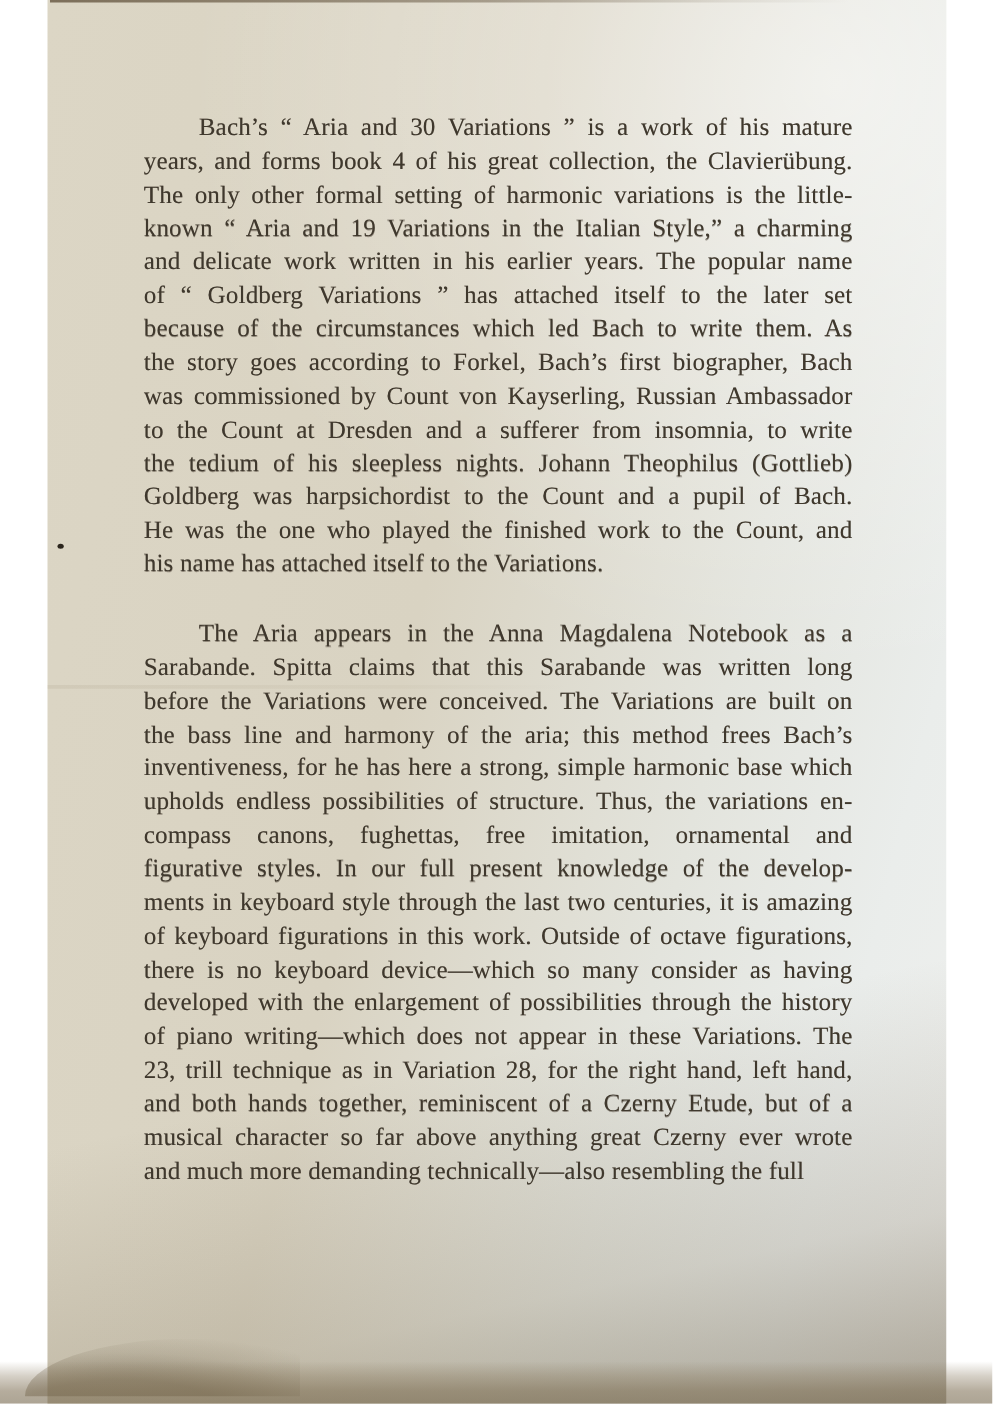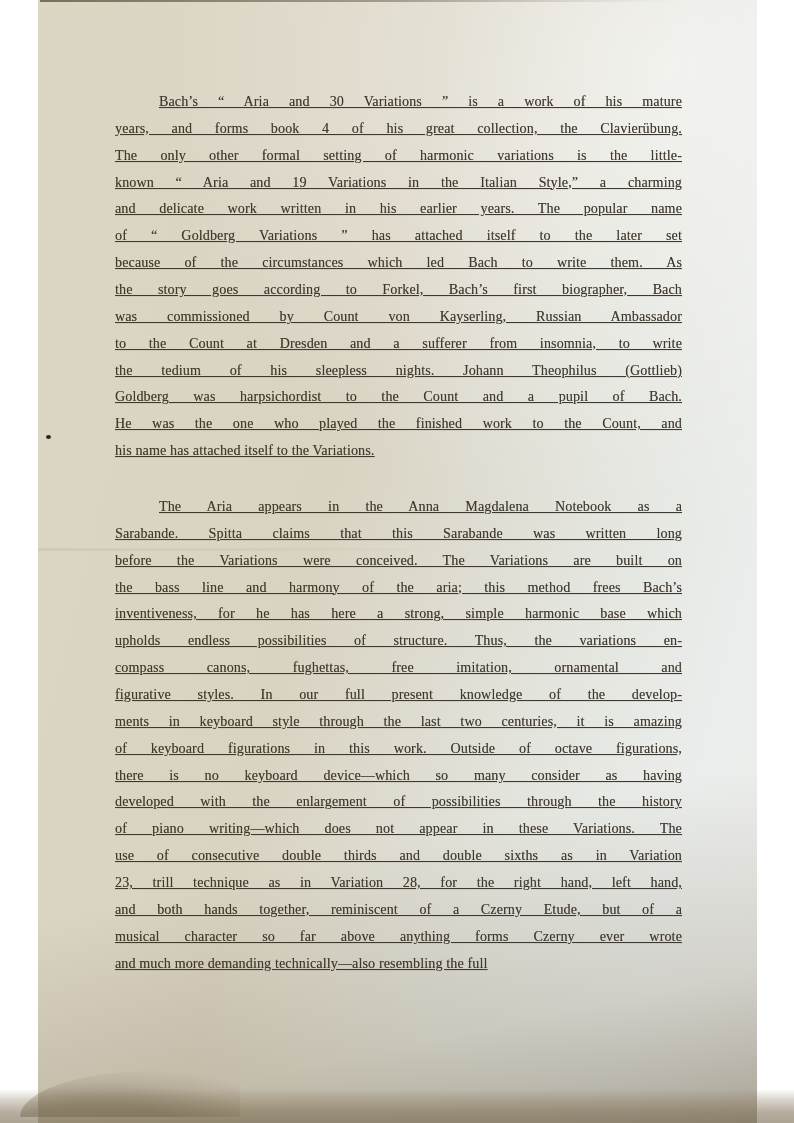--- a/index.html
+++ b/index.html
@@ -58,24 +58,23 @@
     position: absolute;
     left: 0; right: 0; bottom: 0; height: 34px;
     background: linear-gradient(180deg, rgba(140,125,96,0) 0%, rgba(136,121,94,0.35) 35%, rgba(128,113,86,0.58) 70%, rgba(122,108,82,0.62) 100%);
   }
   
   .text-block {
     position: absolute;
     left: 77px; top: 89px;
     width: 567px;
     color: var(--ink, #3f382d);
-    font-size: 14px;
+    font-size: 20px;
     letter-spacing: 0.15px;
     text-shadow: 0.2px 0.2px 0.4px rgba(62,52,40,0.45);
-    text-decoration: underline;
   }
   .para { margin: 0; }
   .para + .para { margin-top: 29px; }
   .line {
     height: 26.86px;
     line-height: 26.86px;
     text-align: justify;
     text-align-last: justify;
     overflow: hidden;
     white-space: normal;
@@ -115,23 +114,22 @@
           <div class="line">the bass line and harmony of the aria; this method frees Bach’s</div>
           <div class="line">inventiveness, for he has here a strong, simple harmonic base which</div>
           <div class="line">upholds endless possibilities of structure.  Thus, the variations en-</div>
           <div class="line">compass canons, fughettas, free imitation, ornamental and</div>
           <div class="line">figurative styles.  In our full present knowledge of the develop-</div>
           <div class="line">ments in keyboard style through the last two centuries, it is amazing</div>
           <div class="line">of keyboard figurations in this work. Outside of octave figurations,</div>
           <div class="line">there is no keyboard device—which so many consider as having</div>
           <div class="line">developed with the enlargement of possibilities through the history</div>
           <div class="line">of piano writing—which does not appear in these Variations.  The</div>
-          <div class="line">use of consecutive double thirds and double sixths as in Variation</div>
           <div class="line">23, trill technique as in Variation 28, for the right hand, left hand,</div>
           <div class="line">and both hands together, reminiscent of a Czerny Etude, but of a</div>
-          <div class="line">musical character so far above anything forms Czerny ever wrote</div>
+          <div class="line">musical character so far above anything great Czerny ever wrote</div>
           <div class="line last">and much more demanding technically—also resembling the full</div>
         </div>
       </div>
   </div>
   <div class="corner-shadow"></div>
   <div class="bottom-band"></div>
 </div>
 
 </body></html>

